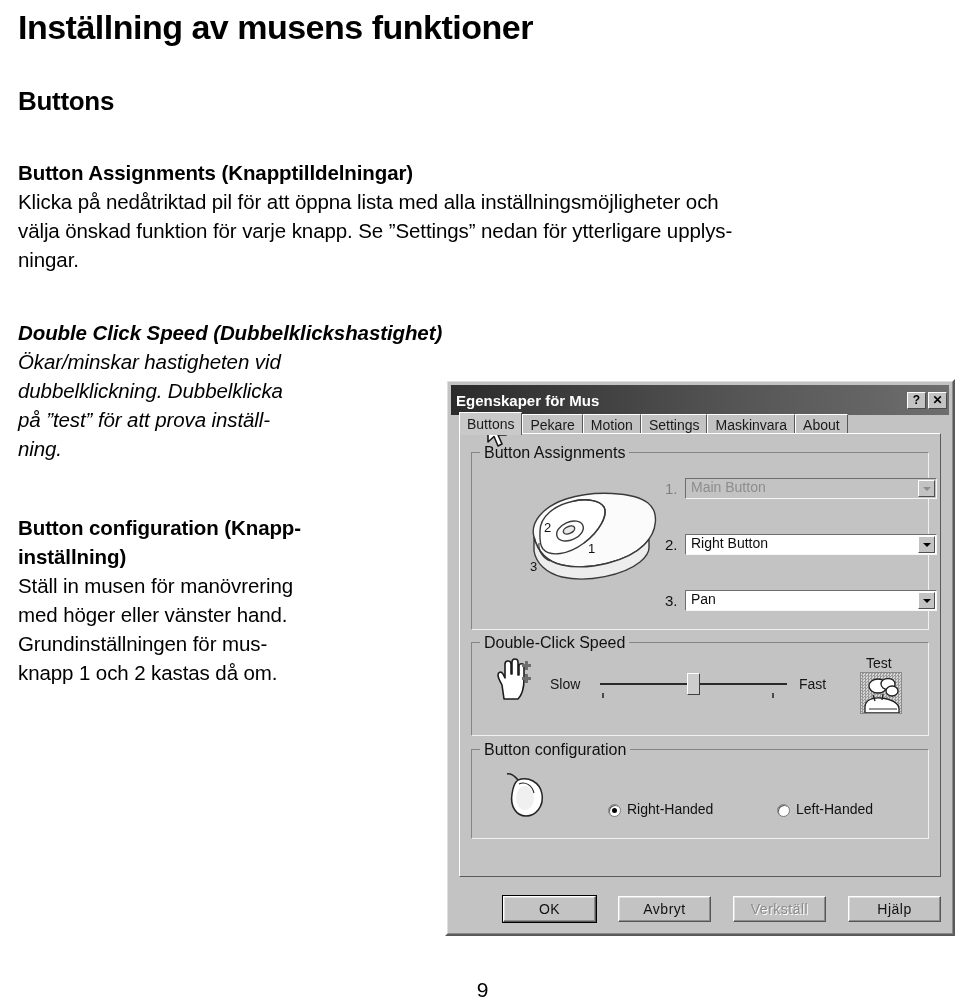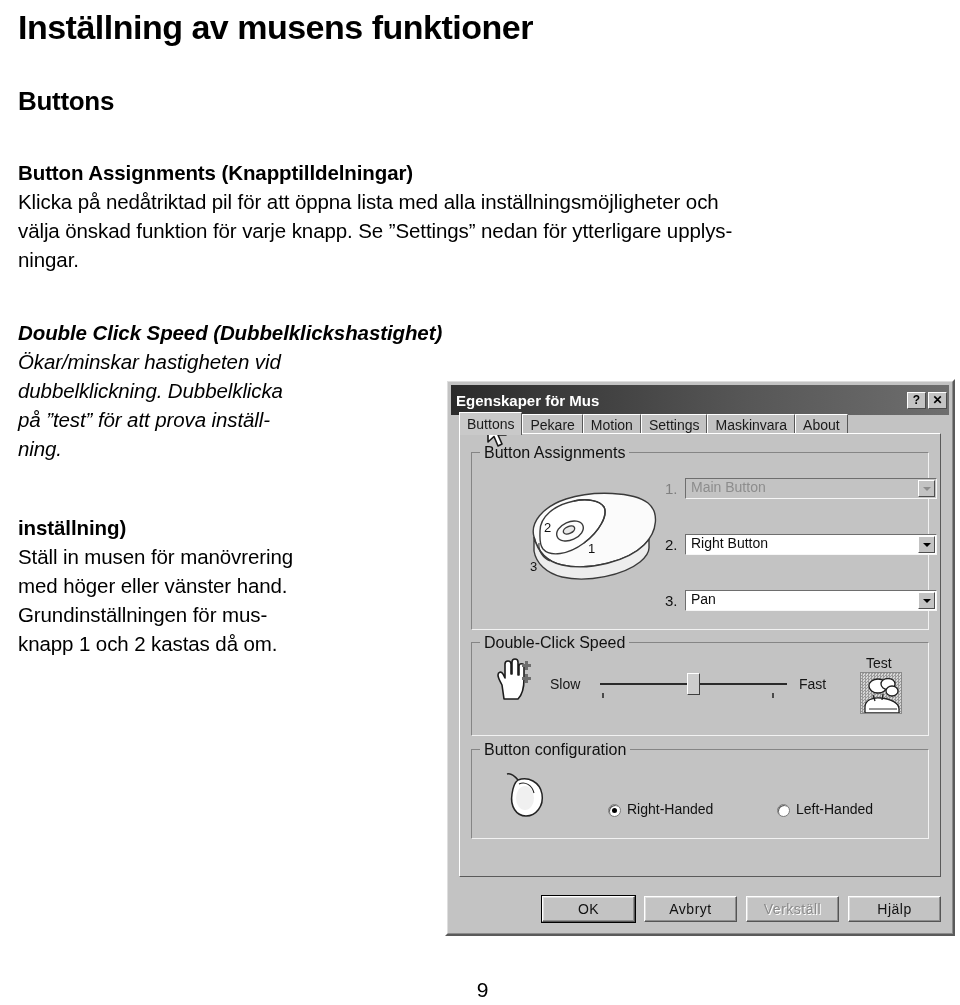--- a/index.html
+++ b/index.html
@@ -353,21 +353,21 @@
 
   
   .btn-row {
     position: absolute;
     left: 12px;
     right: 12px;
     bottom: 12px;
     height: 26px;
     display: flex;
     justify-content: flex-end;
-    gap: 9px;
+    gap: 22px;
   }
   .btn {
     width: 93px;
     height: 26px;
     background: #c3c3c3;
     border-top: 1px solid #ffffff;
     border-left: 1px solid #ffffff;
     border-right: 1px solid #545454;
     border-bottom: 1px solid #545454;
     box-shadow: inset -1px -1px 0 #8d8d8d, inset 1px 1px 0 #dddddd;
@@ -408,20 +408,21 @@
   <div class="body-text">
     <div>Ökar/minskar hastigheten vid</div>
     <div>dubbelklickning. Dubbelklicka</div>
     <div>på ”test” för att prova inställ-</div>
     <div>ning.</div>
   </div>
 </div>
 
 <div class="block-c">
   <div class="body-head">
+    <div>Button configuration (Knapp-</div>
     <div>inställning)</div>
   </div>
   <div class="body-text">
     <div>Ställ in musen för manövrering</div>
     <div>med höger eller vänster hand.</div>
     <div>Grundinställningen för mus-</div>
     <div>knapp 1 och 2 kastas då om.</div>
   </div>
 </div>
 

